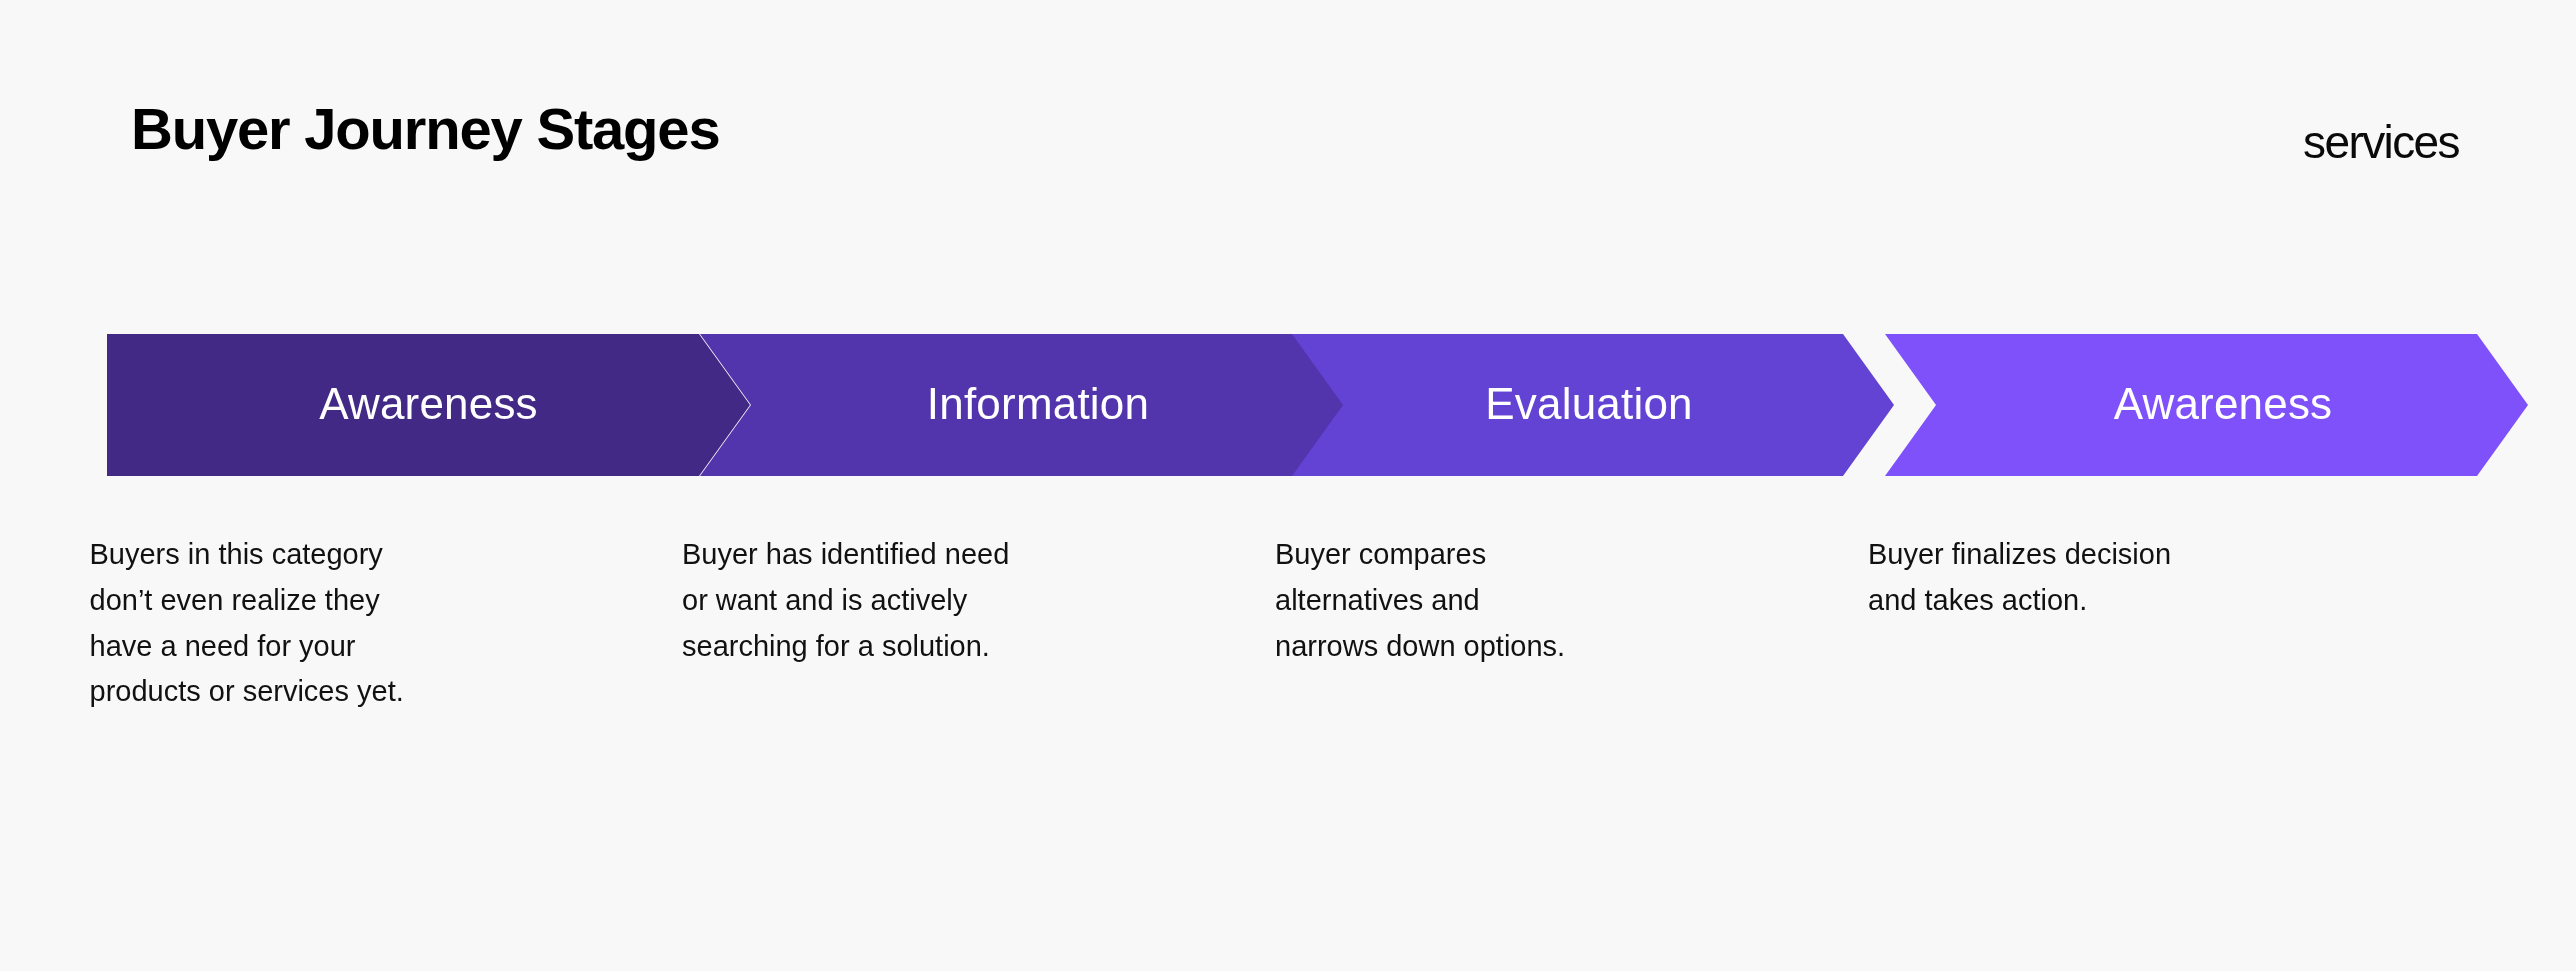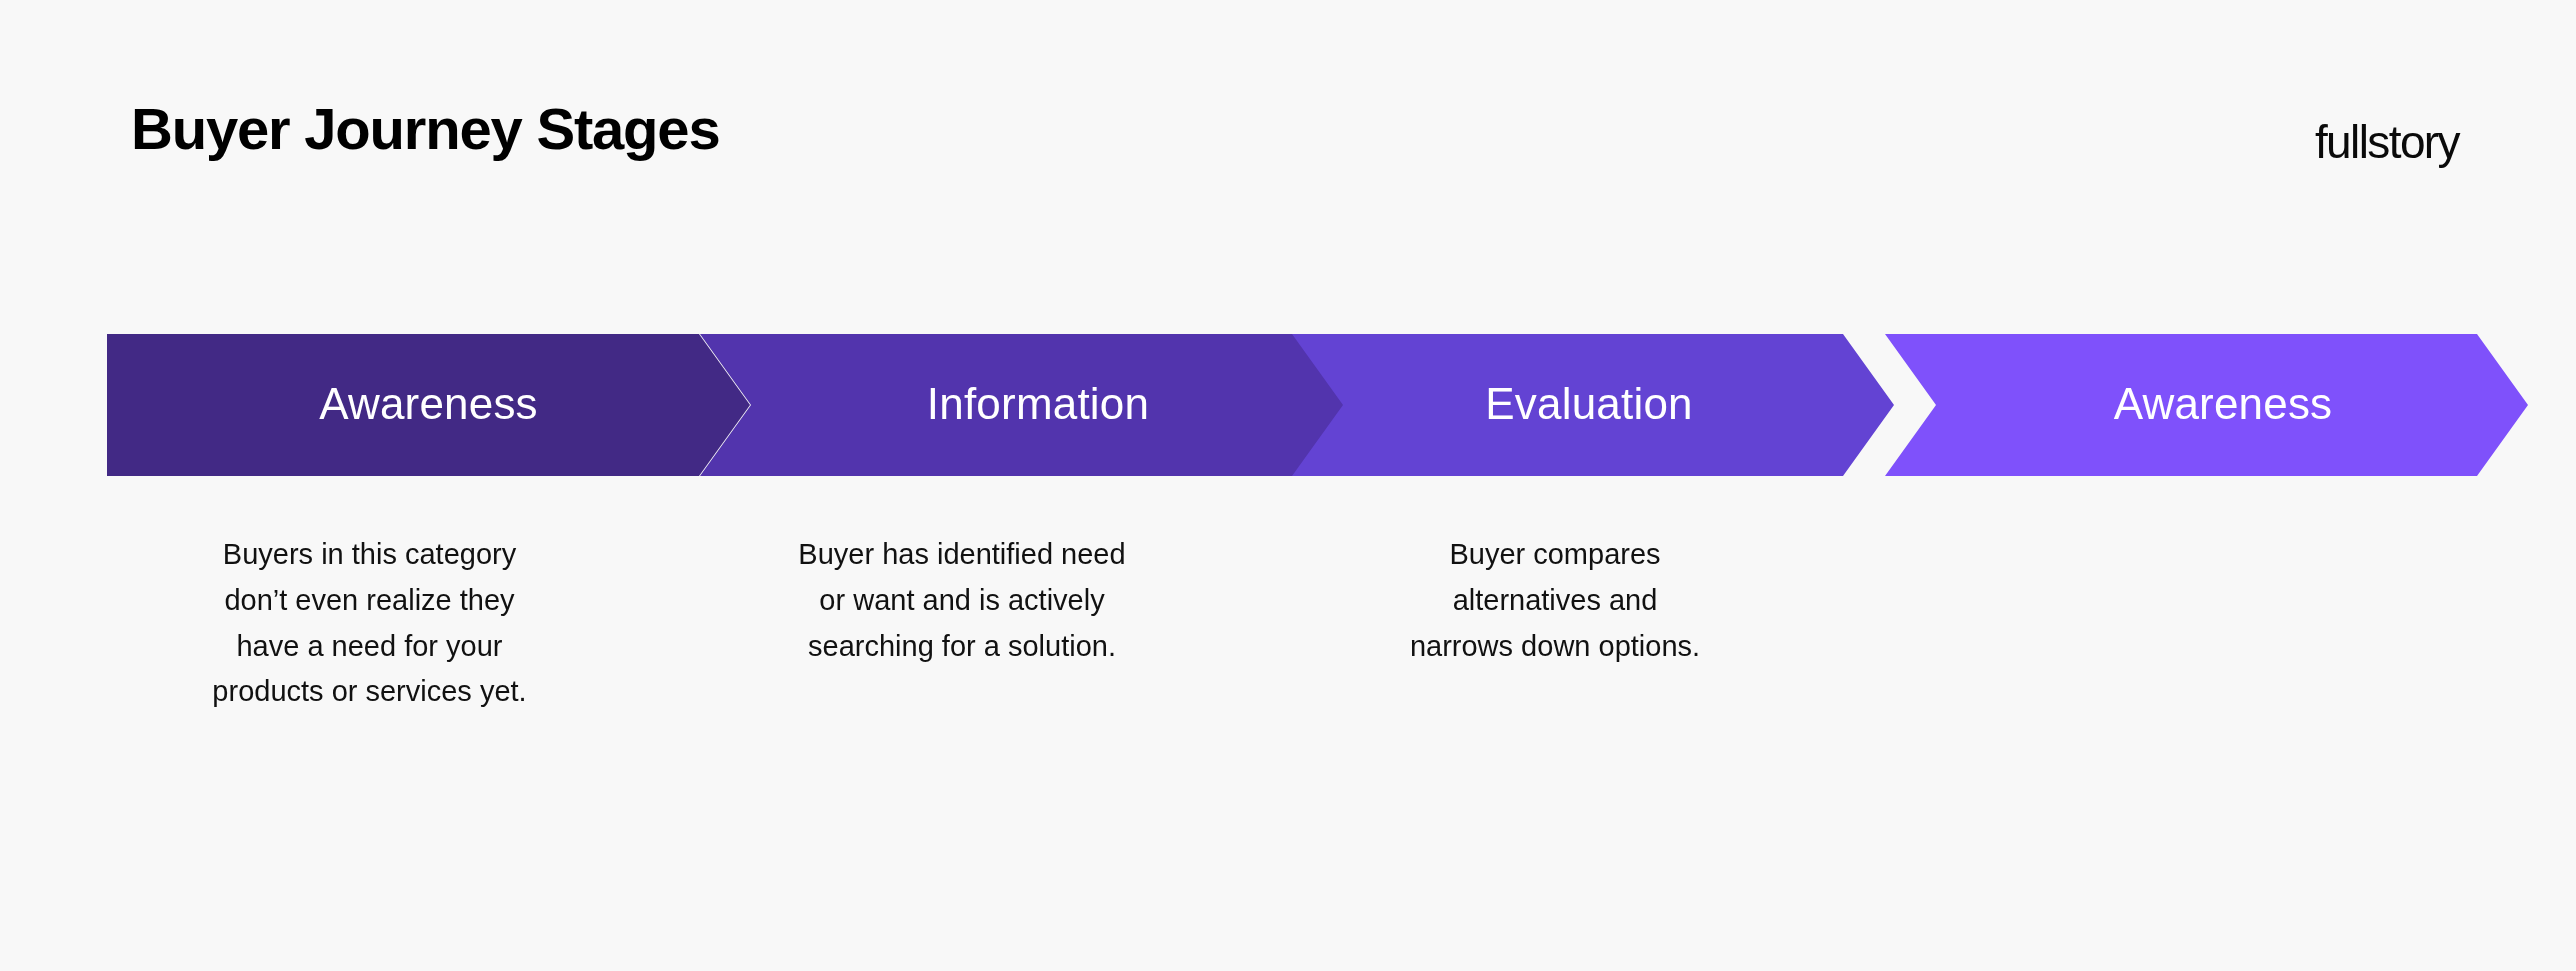--- a/index.html
+++ b/index.html
@@ -104,35 +104,35 @@
     position: absolute;
     left: 107px;
     top: 532px;
     width: 2376px;
     height: 243px;
   }
 
   .caption {
     position: absolute;
     top: 0;
-    text-align: center;
+    text-align: left;
     font-size: 29px;
     line-height: 1.58;
     color: #111111;
     font-weight: normal;
   }
 </style>
 </head>
 <body style="background: rgb(248, 248, 248);">
 
 <div id="page" style="background: rgb(248, 248, 248); padding-left: 12px;">
 
   <div class="header">
     <div class="page-title">Buyer Journey Stages</div>
-    <div class="brand-logo">fullstory</div>
+    <div class="brand-logo">services</div>
   </div>
 
   <div class="stages">
 
     <div class="stage-arrow first" id="arrow-0" style="left: 0px; width: 643px; background: rgb(66, 41, 133); z-index: 10;">
       <span class="stage-label">Awareness</span>
     </div>
 
     <div class="stage-arrow mid" id="arrow-1" style="left: 593px; width: 643px; background: rgb(82, 52, 173); z-index: 9;">
       <span class="stage-label">Information</span>
@@ -145,16 +145,17 @@
     <div class="stage-arrow mid" id="arrow-3" style="left: 1778px; width: 643px; background: rgb(127, 81, 251); z-index: 7;">
       <span class="stage-label">Awareness</span>
     </div>
 
   </div>
 
   <div class="captions">
     <div class="caption" id="caption-0" style="left: -17.5px; width: 560px;">Buyers in this category<br>don’t even realize they<br>have a need for your<br>products or services yet.</div>
     <div class="caption" id="caption-1" style="left: 575px; width: 560px;">Buyer has identified need<br>or want and is actively<br>searching for a solution.</div>
     <div class="caption" id="caption-2" style="left: 1168px; width: 560px;">Buyer compares<br>alternatives and<br>narrows down options.</div>
+    <div class="caption" id="caption-3" style="left: 1761px; width: 560px;">Buyer finalizes decision<br>and takes action.</div>
   </div>
 
 </div>
 
 
 </body></html>

